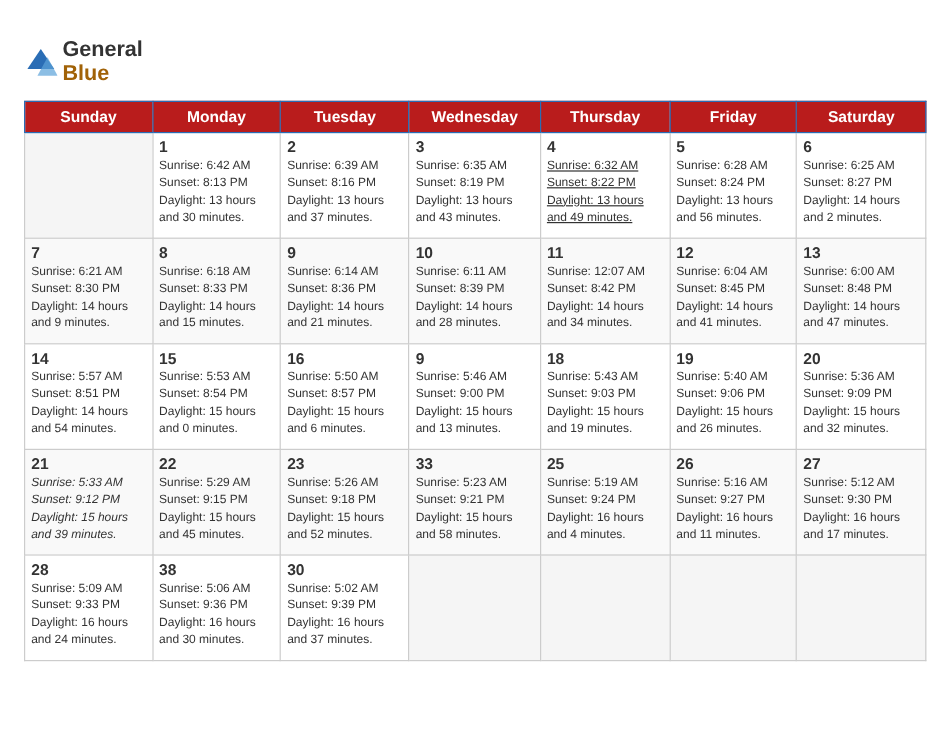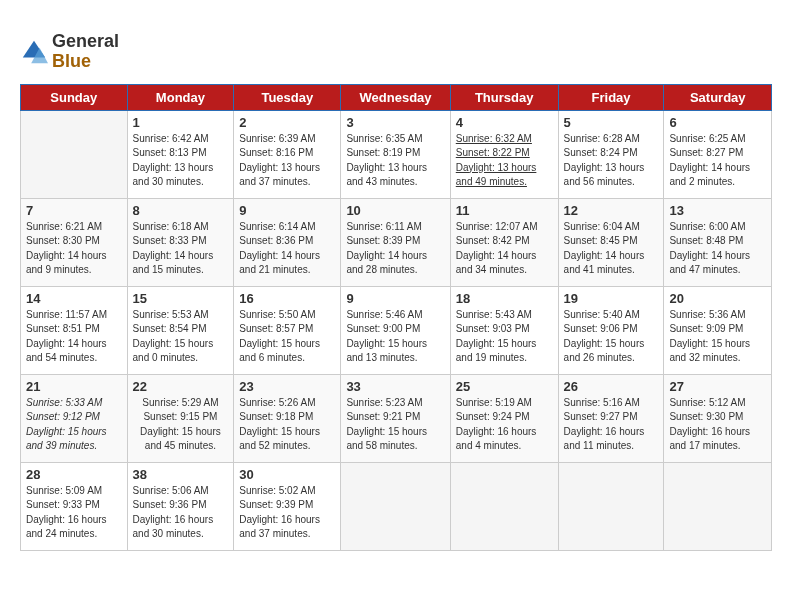--- a/index.html
+++ b/index.html
@@ -223,21 +223,21 @@
             <div class="day-number">13</div>
             <div class="day-info" style="white-space: pre-line;">Sunrise: 6:00 AM
 Sunset: 8:48 PM
 Daylight: 14 hours
 and 47 minutes.</div>
           </td>
         </tr>
         <tr>
           <td>
             <div class="day-number">14</div>
-            <div class="day-info" style="white-space: pre-line;">Sunrise: 11:57 AM
+            <div class="day-info" style="white-space: pre-line;">Sunrise: 5:57 AM
 Sunset: 8:51 PM
 Daylight: 14 hours
 and 54 minutes.</div>
           </td>
           <td>
             <div class="day-number">15</div>
             <div class="day-info" style="white-space: pre-line;">Sunrise: 5:53 AM
 Sunset: 8:54 PM
 Daylight: 15 hours
 and 0 minutes.</div>
@@ -281,21 +281,21 @@
         <tr>
           <td>
             <div class="day-number">21</div>
             <div class="day-info" style="white-space: pre-line; font-style: italic;">Sunrise: 5:33 AM
 Sunset: 9:12 PM
 Daylight: 15 hours
 and 39 minutes.</div>
           </td>
           <td>
             <div class="day-number">22</div>
-            <div class="day-info" style="white-space: pre-line; text-align: center;">Sunrise: 5:29 AM
+            <div class="day-info" style="white-space: pre-line;">Sunrise: 5:29 AM
 Sunset: 9:15 PM
 Daylight: 15 hours
 and 45 minutes.</div>
           </td>
           <td>
             <div class="day-number">23</div>
             <div class="day-info" style="white-space: pre-line;">Sunrise: 5:26 AM
 Sunset: 9:18 PM
 Daylight: 15 hours
 and 52 minutes.</div>

